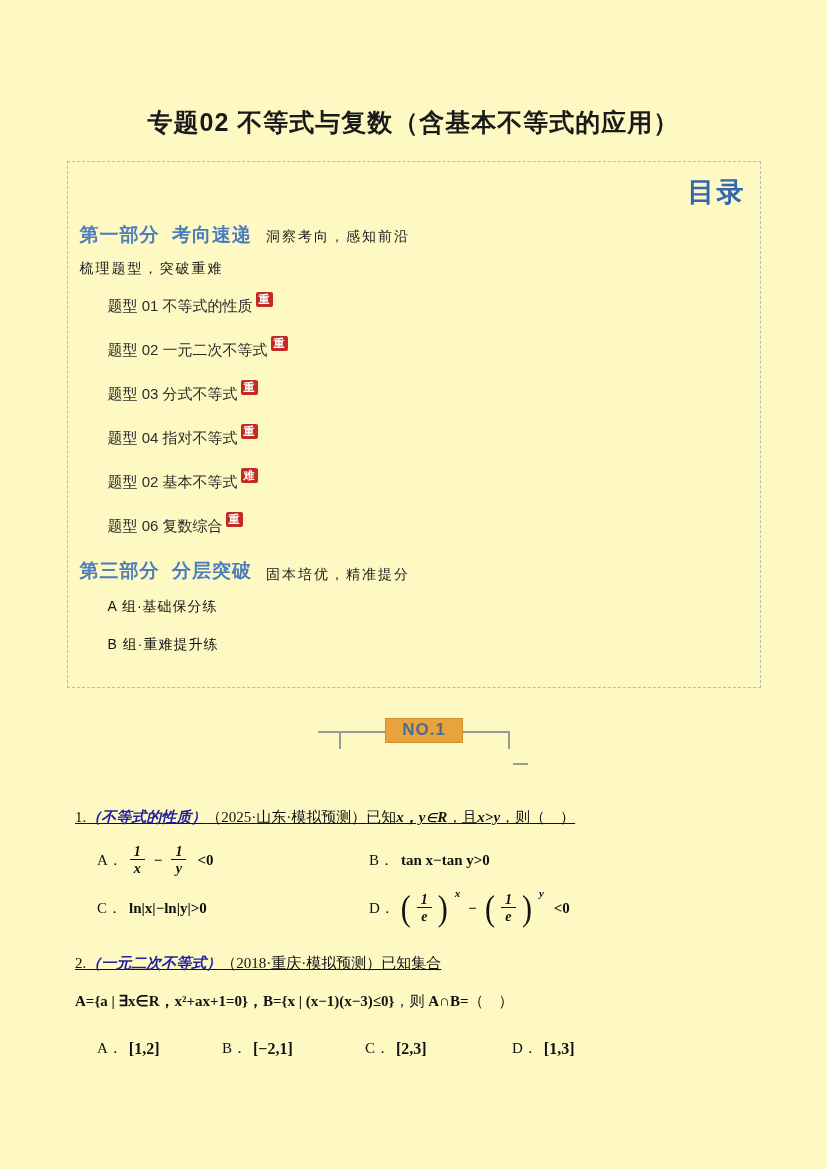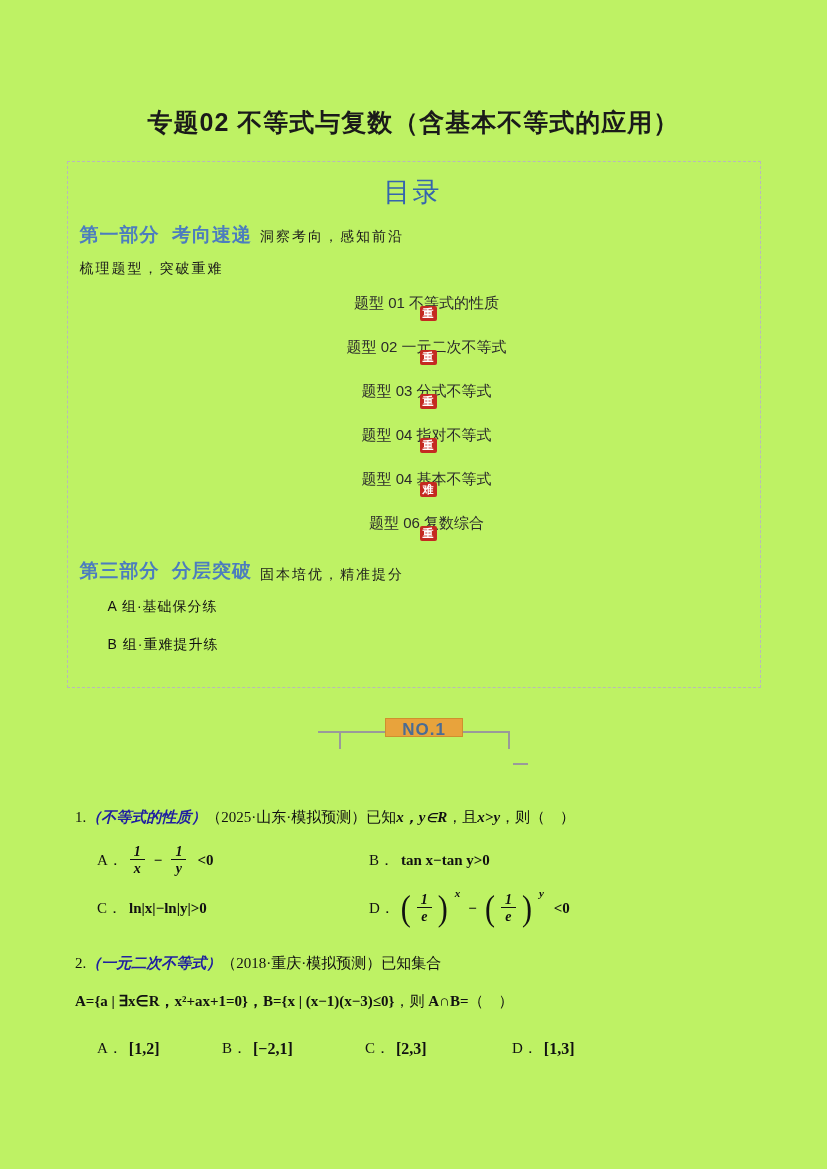--- a/index.html
+++ b/index.html
@@ -1,49 +1,49 @@
 <!DOCTYPE html>
 <html><head>
 <meta charset="utf-8">
 <style>
   html,body{margin:0;padding:0;background:#fff;}
-  .page{position:relative;width:827px;height:1169px;margin:0 auto;background:#bef264;
+  .page{position:relative;width:827px;height:1169px;margin:0 auto;background:#fef9c3;
         font-family:"Liberation Sans",sans-serif;color:#1a1a1a;overflow:hidden;}
 
   
   .doc-title{padding-top:106px;text-align:center;font-size:25px;font-weight:bold;letter-spacing:1px;}
 
   
   .toc{box-sizing:border-box;width:694px;height:527px;margin:22px auto 0;
        border:1px dashed #b9b9b9;padding:12px 14px 0 12px;}
-  .toc-title{text-align:center;font-size:27px;font-weight:normal;color:#3565AE;letter-spacing:2px;margin-bottom:6px;}
-  .part{margin-top:12px;display:flex;align-items:baseline;gap:8px;}
+  .toc-title{text-align:right;font-size:27px;font-weight:bold;color:#3565AE;letter-spacing:2px;margin-bottom:6px;}
+  .part{margin-top:12px;display:flex;align-items:baseline;gap:14px;}
   .part-label{font-size:19px;font-weight:bold;color:#4C7DBE;letter-spacing:1px;white-space:pre;}
   .part-sub{font-size:14px;color:#1a1a1a;font-family:Liberation Mono, monospace;letter-spacing:2px;}
   .topics{margin:16px 0 0 28px;}
-  .topic{height:24px;margin-bottom:20px;font-size:15px;color:#2b2b2b;display:flex;align-items:center;flex-direction:column;}
+  .topic{height:24px;margin-bottom:20px;font-size:15px;color:#2b2b2b;display:flex;align-items:center;}
   .badge{display:inline-block;margin-left:3px;position:relative;top:-7px;background:#C42A21;color:#fff;
          font-size:11px;font-weight:bold;padding:2px 3px;border-radius:2px;line-height:1;}
   .groups{margin:14px 0 0 28px;}
   .group{font-size:14px;font-weight:normal;margin-bottom:20px;letter-spacing:1px;color:#111;}
 
   
   .sec-header{position:relative;height:92px;margin-top:12px;}
   .sh-line{position:absolute;background:#9a9a9a;}
-  .no1{position:absolute;left:385px;top:18px;width:78px;height:19px;background:#E8A33C;
+  .no1{position:absolute;left:385px;top:18px;width:78px;height:25px;background:#E8A33C;
        border:1px solid #cf8f2e;box-sizing:border-box;color:#4A6C94;font-size:17px;font-weight:bold;
        text-align:center;line-height:22px;letter-spacing:1px;}
   .banner{position:absolute;left:330px;top:48px;width:183px;height:34px;background:#17499B;color:#fff;
           font-size:20px;font-weight:bold;text-align:center;line-height:34px;letter-spacing:3px;}
 
   
   .q{margin-left:75px;font-family:"Liberation Serif",serif;font-size:15px;color:#111;}
   .q1{margin-top:14px;}
   .q2{margin-top:20px;}
-  .stem{line-height:22px;}
+  .stem{line-height:22px;text-decoration:underline;}
   .qtag{color:#2020A0;font-weight:bold;font-style:italic;}
   .m{font-weight:bold;font-style:italic;}
   .expr{font-weight:bold;}
   .q1-options{margin:8px 0 0 22px;width:620px;}
   .q1-row{display:flex;align-items:center;min-height:48px;}
   .q1-cell{display:flex;align-items:center;gap:7px;}
   .q1-cell.c1{width:272px;}
   .opt-label{font-size:15px;}
   .frac{display:inline-block;text-align:center;font-weight:bold;font-style:italic;
         font-size:14px;line-height:1.1;vertical-align:middle;}
@@ -90,21 +90,21 @@
       </div>
       <div class="topic">
         <span>题型 03 分式不等式</span>
         <span class="badge">重</span>
       </div>
       <div class="topic">
         <span>题型 04 指对不等式</span>
         <span class="badge">重</span>
       </div>
       <div class="topic">
-        <span>题型 04 基本不等式</span>
+        <span>题型 02 基本不等式</span>
         <span class="badge">难</span>
       </div>
       <div class="topic">
         <span>题型 06 复数综合</span>
         <span class="badge">重</span>
       </div>
     </div>
 
     <div class="part" style="margin-top:0;align-items:flex-end;">
       <span class="part-label">第三部分  分层突破</span>

